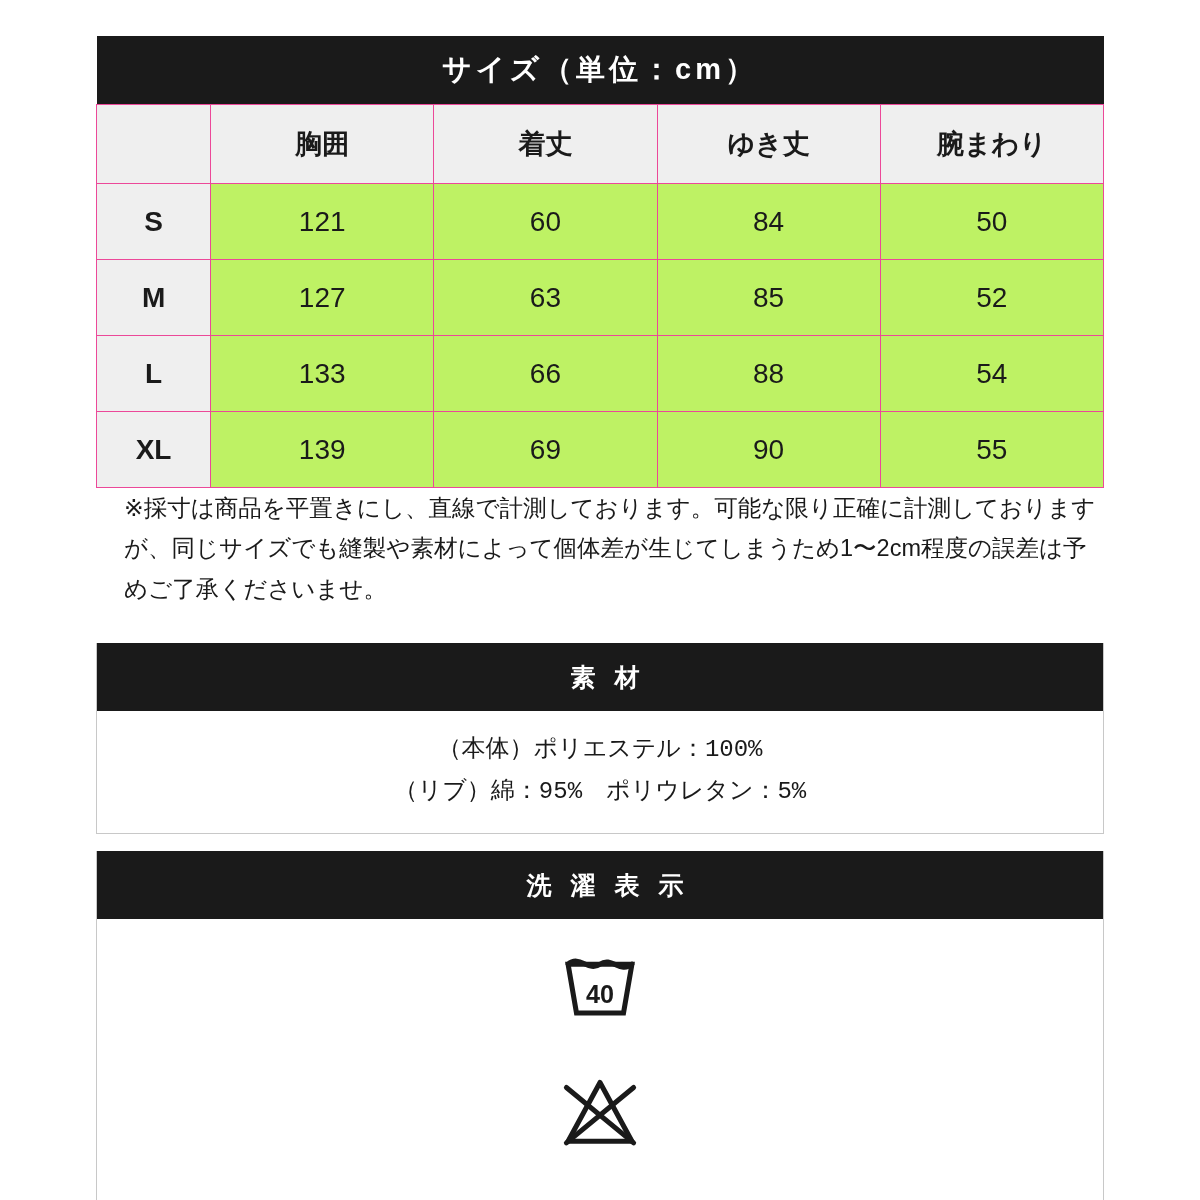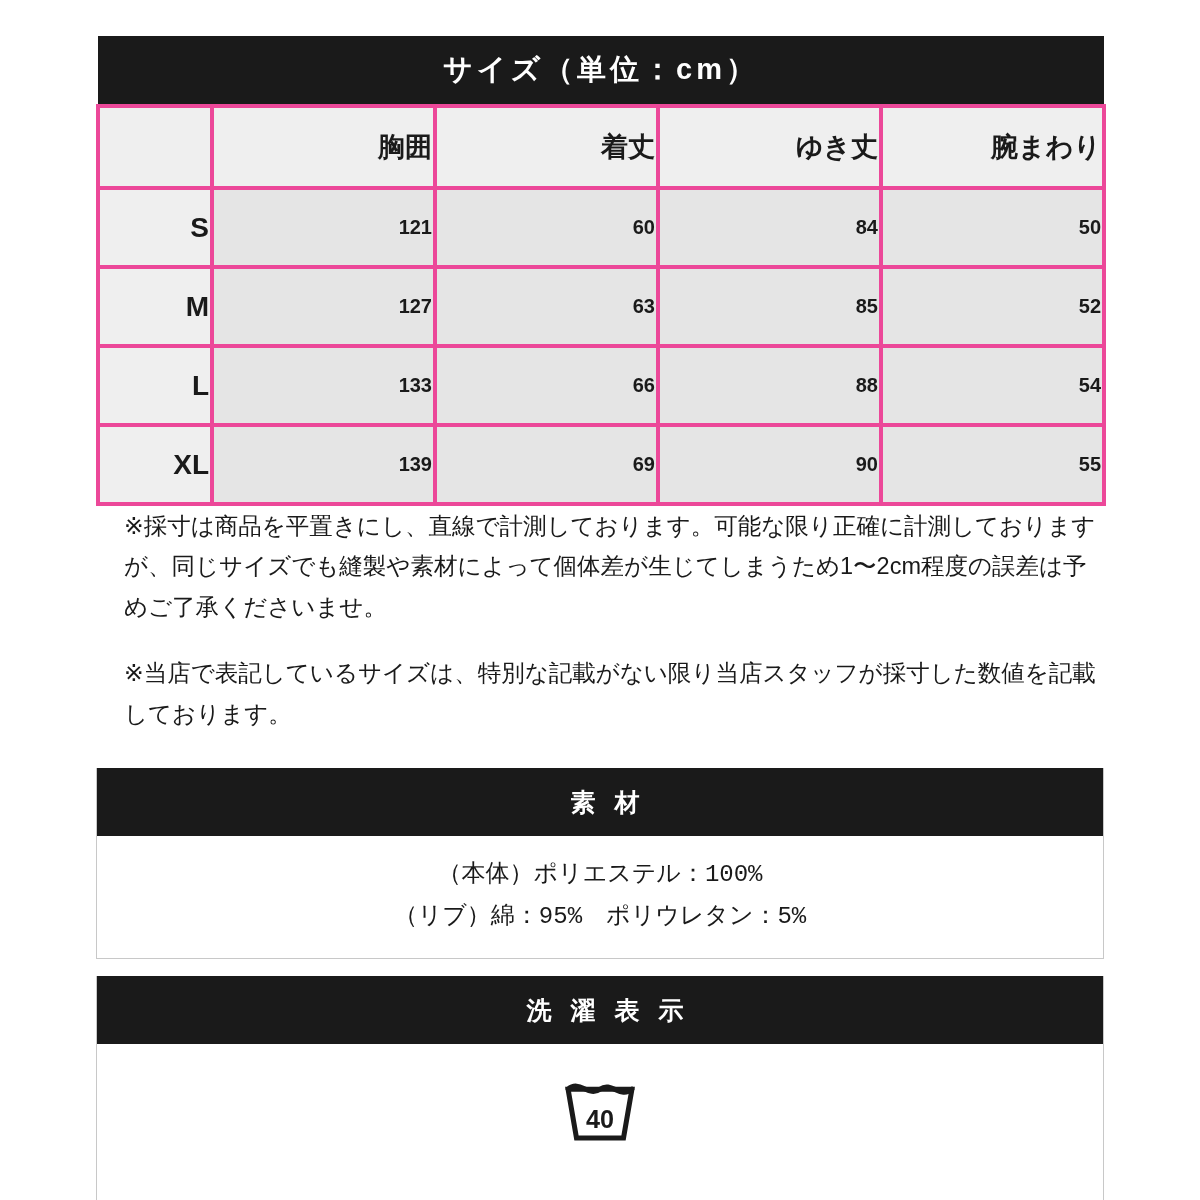--- a/index.html
+++ b/index.html
@@ -33,36 +33,36 @@
     color: #ffffff;
     font-size: 29px;
     font-weight: bold;
     letter-spacing: 4px;
     text-align: center;
     height: 68px;
     border: none;
     padding: 0;
   }
   .size-table th, .size-table td {
-    border: 4px solid #ec4899;
-    text-align: right;
+    border: 1px solid #ec4899;
+    text-align: center;
     vertical-align: middle;
   }
   .size-table thead.cols th {
     background: #efefef;
     height: 76px;
     font-size: 27px;
     font-weight: bold;
     color: #1a1a1a;
   }
   .size-table tbody td {
     height: 73px;
-    font-size: 20px;
-    background: #e5e5e5;
-    font-weight: bold;
+    font-size: 28px;
+    background: #bef264;
+    font-weight: normal;
   }
   .size-table tbody td.rowhead {
     background: #efefef;
     font-weight: bold;
     font-size: 28px;
   }
   .col-size { width: 114px; }
   .col-data { width: 223px; }
 
   
@@ -178,21 +178,20 @@
         <td>139</td>
         <td>69</td>
         <td>90</td>
         <td>55</td>
       </tr>
     </tbody>
   </table>
 
   <div class="notes">
     <p class="note">※採寸は商品を平置きにし、直線で計測しております。可能な限り正確に計測しておりますが、同じサイズでも縫製や素材によって個体差が生じてしまうため1〜2cm程度の誤差は予めご了承くださいませ。</p>
-    <p class="note">※当店で表記しているサイズは、特別な記載がない限り当店スタッフが採寸した数値を記載しております。</p>
   </div>
 
   <div class="section" id="materialSection">
     <div class="section-head">素 材</div>
     <div class="section-body">
       <div class="material-line">（本体）ポリエステル：100%</div>
       <div class="material-line">（リブ）綿：95%　ポリウレタン：5%</div>
     </div>
   </div>
 

